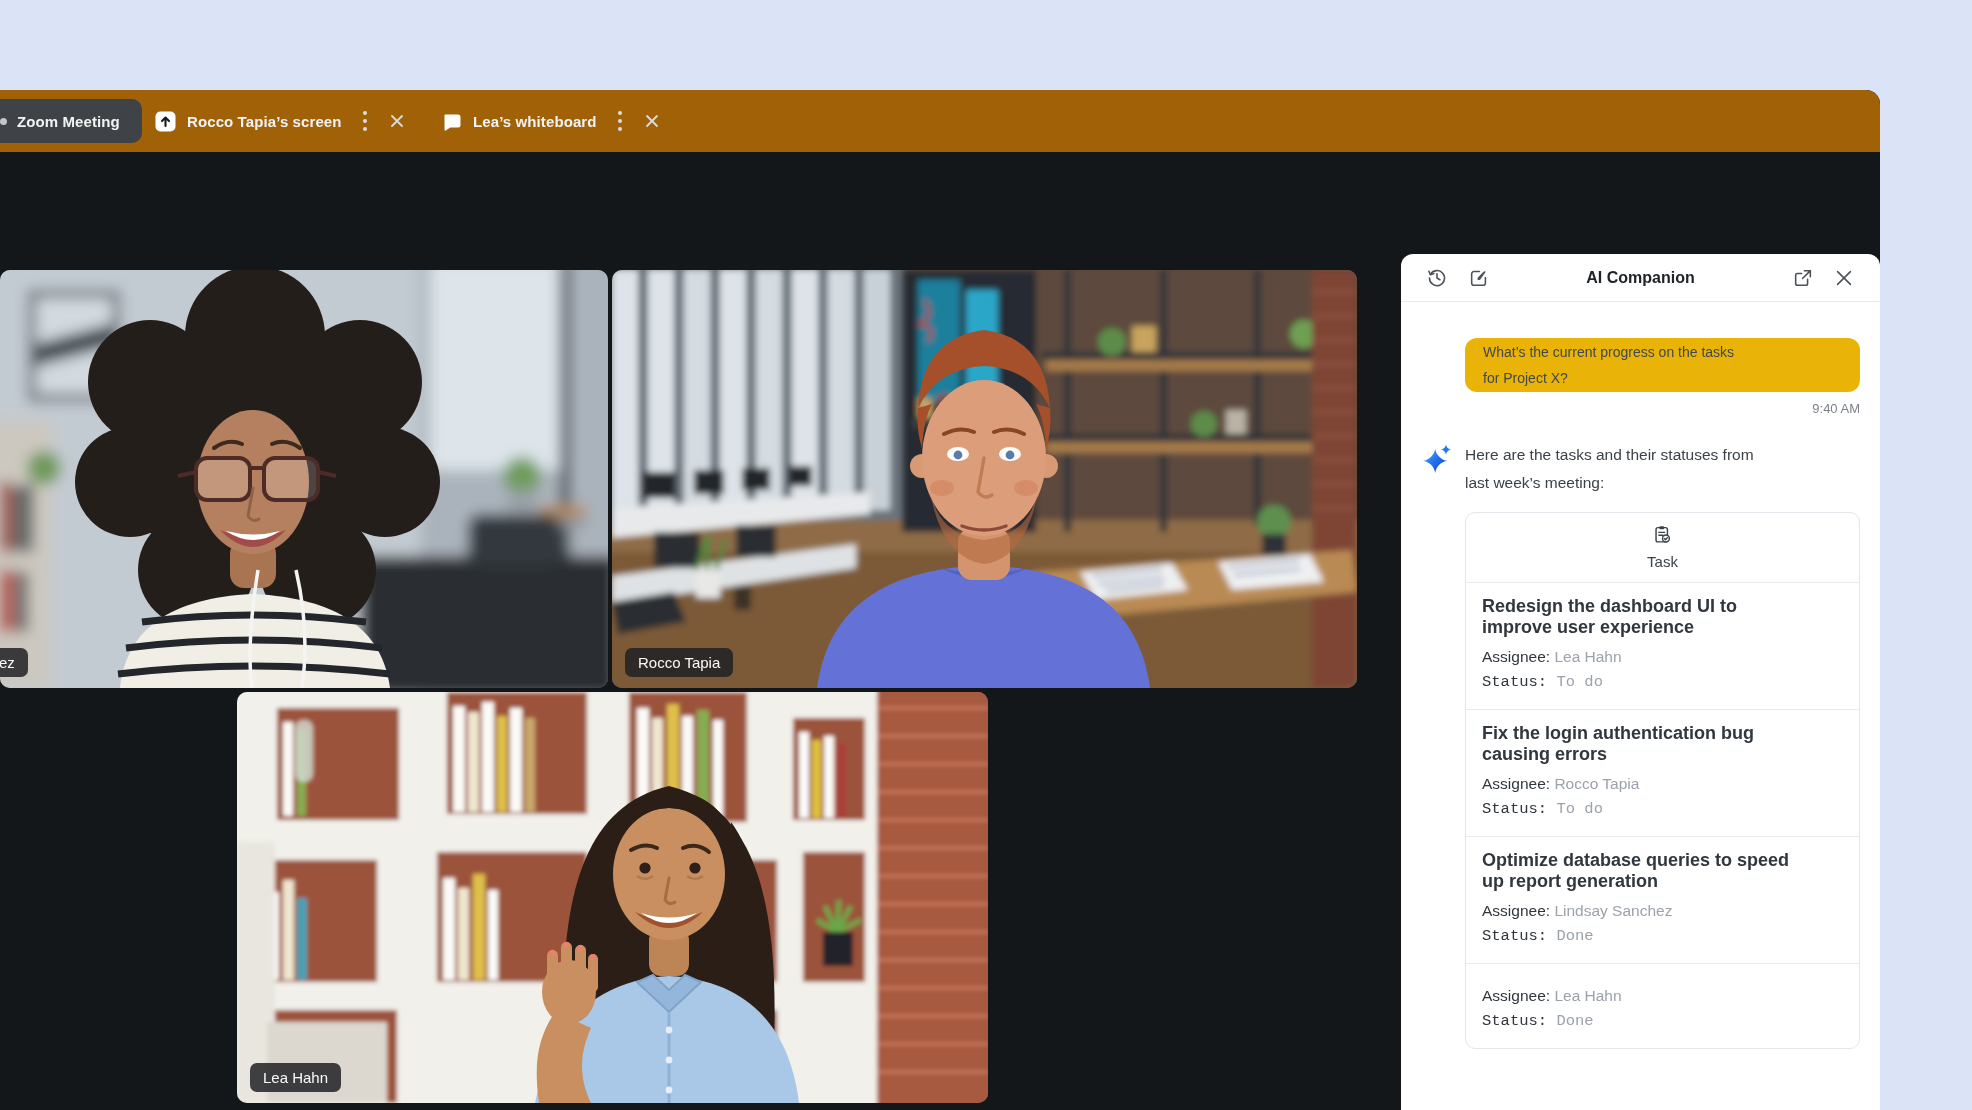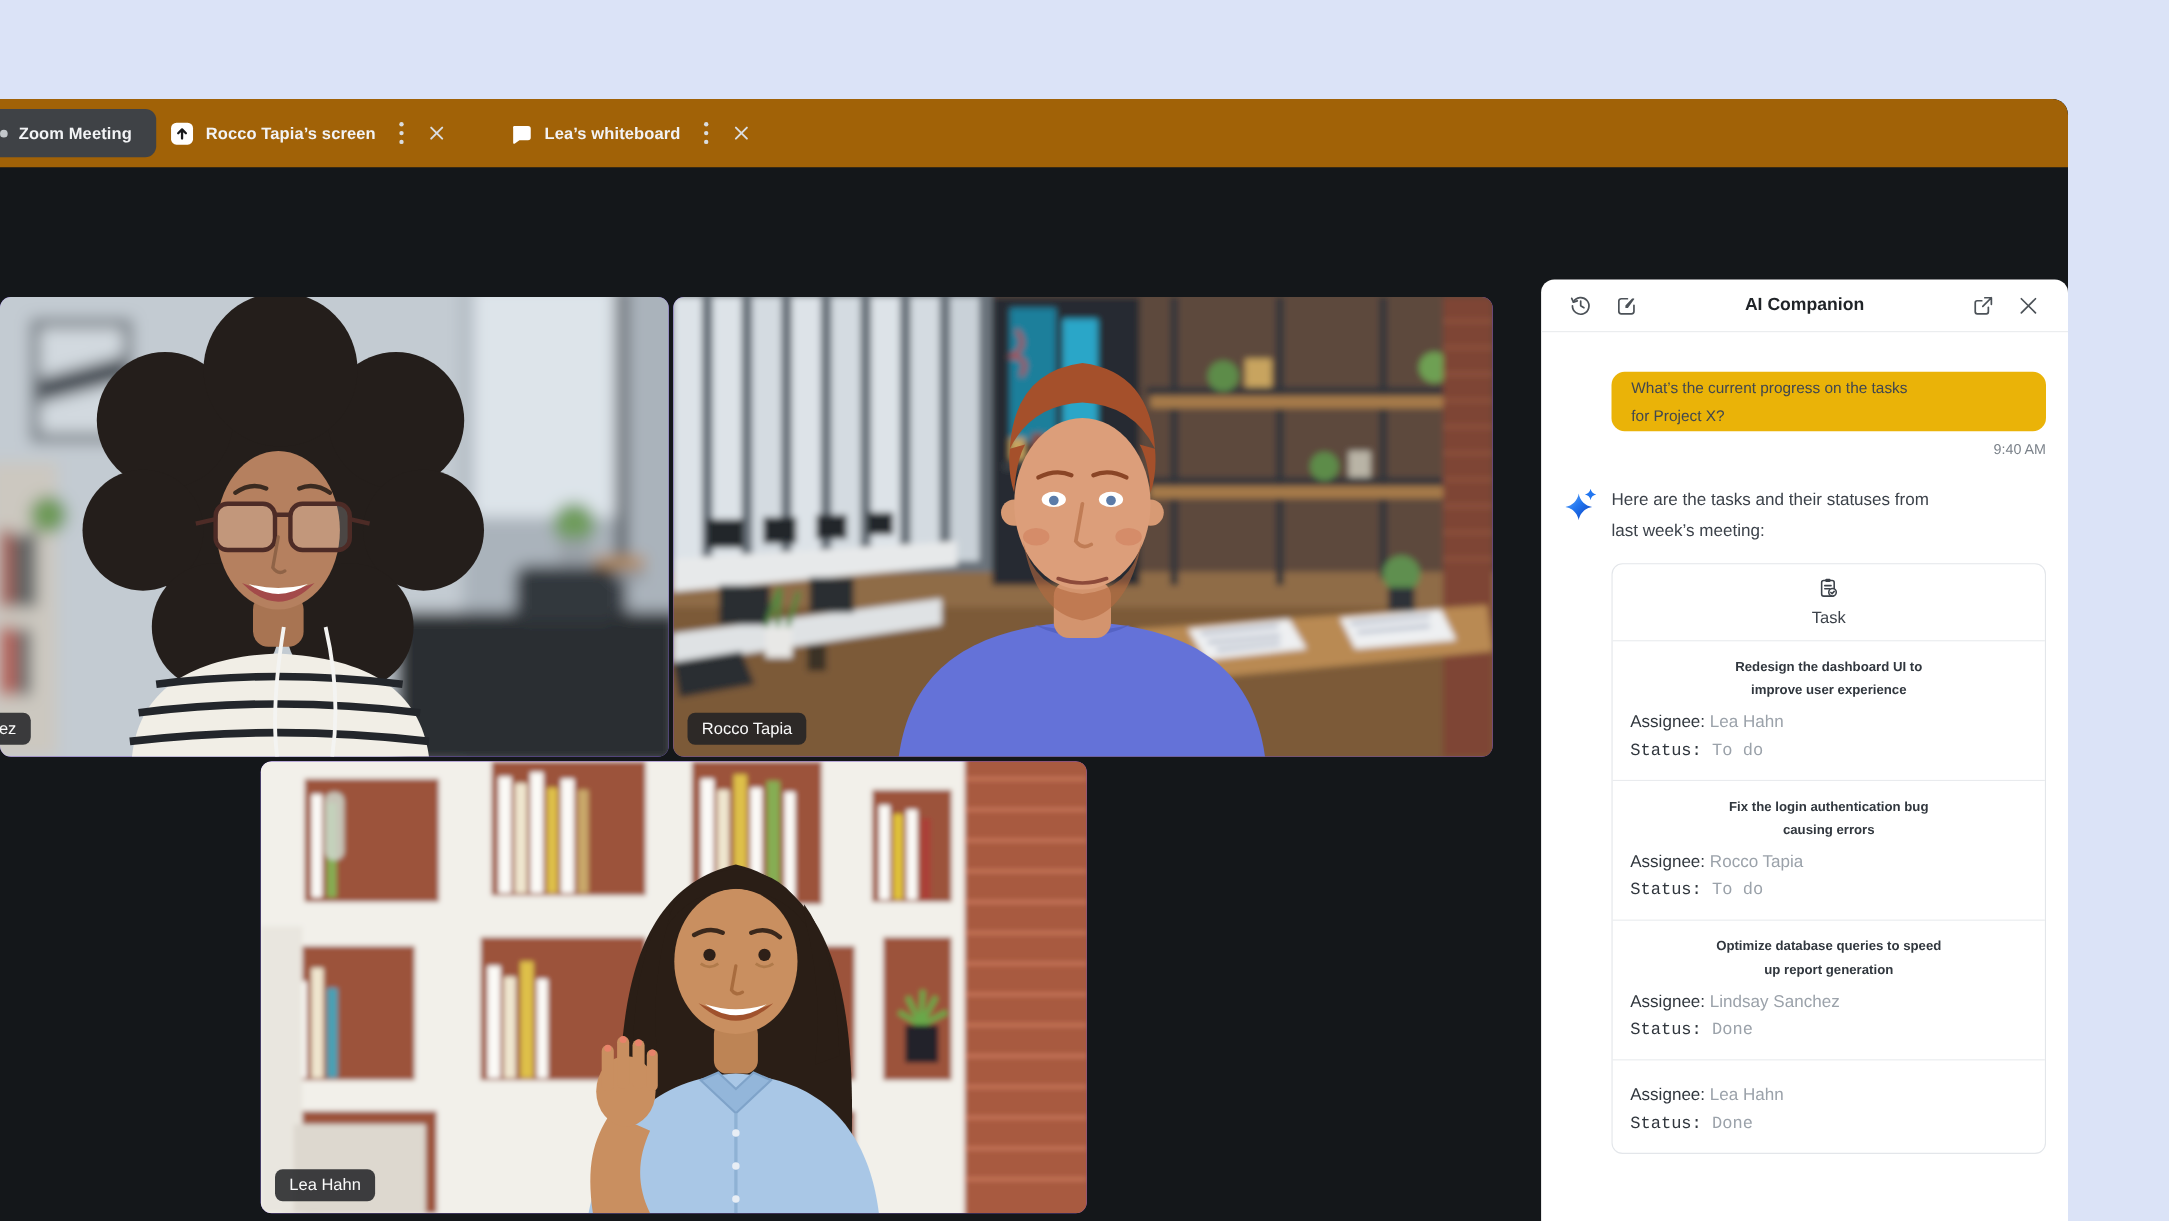--- a/index.html
+++ b/index.html
@@ -21,27 +21,27 @@
   .tab{
     position:absolute;top:0;height:62px;display:flex;align-items:center;
     color:#f2f3f5;font-size:15px;font-weight:600;letter-spacing:.1px;
   }
   .tab-active{
     top:9px;height:44px;left:-26px;padding:0 22px 0 26px;
     background:#3f4246;border-radius:10px;gap:10px;
   }
   .tab-dot{width:7px;height:7px;border-radius:50%;background:#c3c7cb;flex:0 0 auto;}
   .tab-rocco{left:155px;gap:11px;}
-  .tab-lea{left:463px;gap:11px;}
+  .tab-lea{left:441px;gap:11px;}
   .tab-icon{width:21px;height:21px;display:inline-flex;}
   .kebab-btn{width:16px;height:30px;display:inline-flex;align-items:center;justify-content:center;cursor:pointer;margin-left:4px;}
   .kebab-btn svg{display:block;}
   .tab-close{width:26px;height:26px;display:inline-flex;align-items:center;justify-content:center;cursor:pointer;}
   
-  .tile{position:absolute;border-radius:10px;overflow:hidden;background:#8b5cf6;text-align:center;}
+  .tile{position:absolute;border-radius:10px;overflow:hidden;background:#737373;text-align:center;}
   .tile svg{display:block;}
   .tile-1{left:0;top:180px;width:608px;height:418px;}
   .tile-2{left:612px;top:180px;width:745px;height:418px;}
   .tile-3{left:237px;top:602px;width:751px;height:411px;}
   .name-tag{
     position:absolute;left:13px;bottom:11px;
     background:rgba(32,33,36,.85);color:#fafafa;font-size:15px;
     padding:6px 13px;border-radius:7px;white-space:nowrap;
   }
   .name-tag.cut{left:-14px;}
@@ -73,21 +73,21 @@
   .ai-avatar{width:30px;height:30px;margin-right:12px;flex:0 0 auto;margin-top:2px;}
   .ai-content{flex:1;min-width:0;}
   .ai-intro{font-size:15.5px;line-height:28px;color:#3c424a;white-space:pre-line;}
   .task-card{margin-top:15px;border:1px solid #e3e6ea;border-radius:10px;background:#fff;}
   .card-header{
     display:flex;align-items:center;gap:9px;padding:12px 16px;
     border-bottom:1px solid #e9ebee;font-size:15px;color:#3c424a;flex-direction:column;
   }
   .task-row{padding:13px 16px 16px;border-bottom:1px solid #e9ebee;}
   .task-row:last-child{border-bottom:none;}
-  .task-title{font-weight:700;font-size:12px;line-height:21px;color:#31373e;white-space:pre-line;text-align:center;}
+  .task-title{font-weight:700;font-size:18px;line-height:21px;color:#31373e;white-space:pre-line;}
   .task-meta{margin-top:8px;font-size:15.5px;line-height:21px;color:#31373e;}
   .task-meta + .task-meta{margin-top:5px;font-family:Liberation Mono, monospace;}
   .task-meta .val{color:#9ba2aa;}
 </style>
 </head>
 <body>
 
 <div class="app-window">
 
   <div class="tab-bar">

